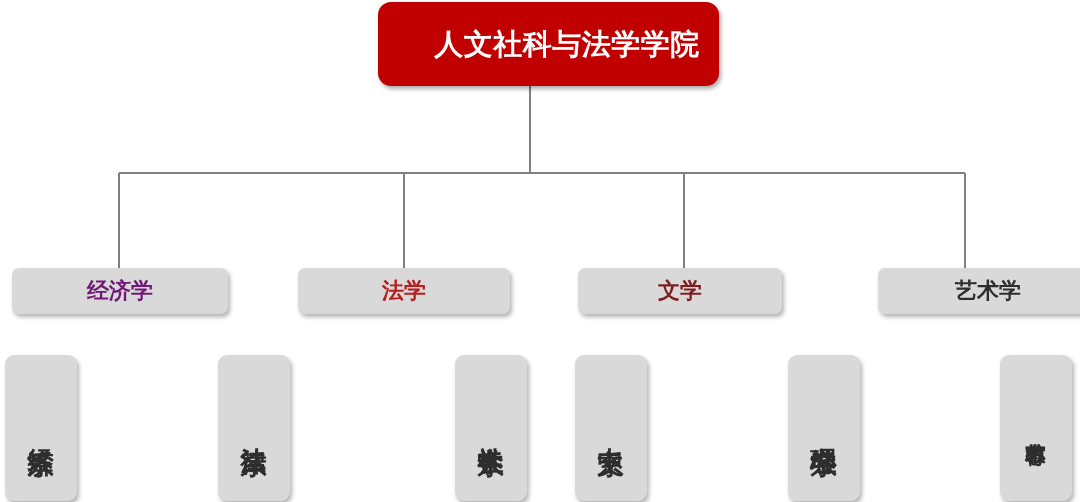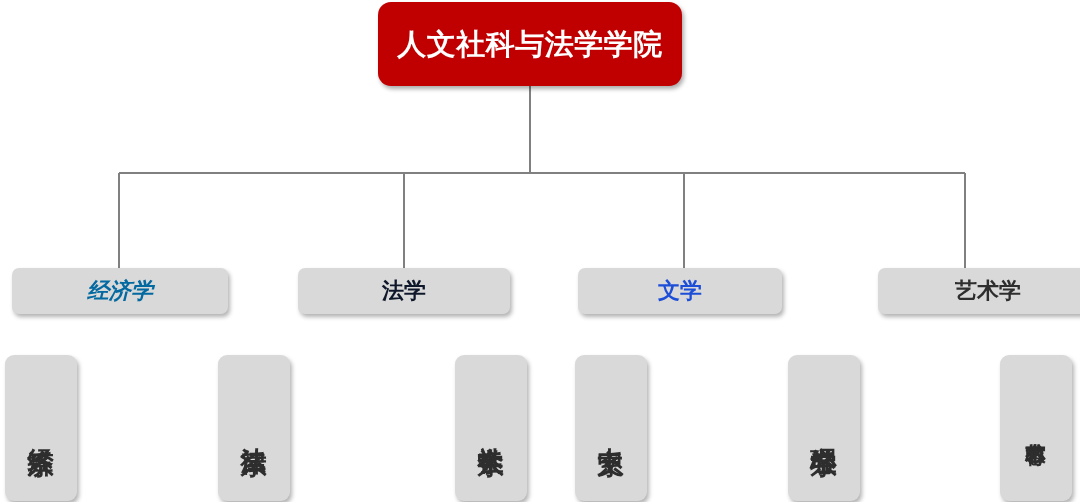--- a/index.html
+++ b/index.html
@@ -107,33 +107,33 @@
 
   <svg class="connector-layer" id="connector-layer" viewBox="0 0 1080 502">
       <line x1="530" y1="86" x2="530" y2="173" stroke="#808080" stroke-width="1.2" shape-rendering="crispEdges"></line>
       <line x1="119" y1="173" x2="965" y2="173" stroke="#808080" stroke-width="1.2" shape-rendering="crispEdges"></line>
       <line x1="119" y1="173" x2="119" y2="268" stroke="#808080" stroke-width="1.2" shape-rendering="crispEdges"></line>
       <line x1="404" y1="173" x2="404" y2="268" stroke="#808080" stroke-width="1.2" shape-rendering="crispEdges"></line>
       <line x1="684" y1="173" x2="684" y2="268" stroke="#808080" stroke-width="1.2" shape-rendering="crispEdges"></line>
       <line x1="965" y1="173" x2="965" y2="268" stroke="#808080" stroke-width="1.2" shape-rendering="crispEdges"></line>
     </svg>
 
-  <div class="root-node" id="root-node" style="left: 378px; top: 2px; width: 304px; height: 84px; background: rgb(192, 0, 0);">
+  <div class="root-node" id="root-node" style="left: 378px; top: 2px; width: 304px; height: 84px; background: rgb(192, 0, 0); padding-left: 37px;">
     <span class="root-label">人文社科与法学学院</span>
   </div>
 
   <div id="department-row">
       <div class="dept-node" style="left: 12px; width: 216px; background: rgb(217, 217, 217);">
-        <span class="dept-label" style="color: #0369a1; font-style: italic;">经济学</span>
+        <span class="dept-label" style="color: #701a75;">经济学</span>
       </div>
       <div class="dept-node" style="left: 298px; width: 212px; background: rgb(217, 217, 217);">
-        <span class="dept-label" style="color: #0f172a; font-family: Liberation Serif, serif;">法学</span>
+        <span class="dept-label" style="color: #b91c1c; font-family: Liberation Serif, serif;">法学</span>
       </div>
       <div class="dept-node" style="left: 578px; width: 204px; background: rgb(217, 217, 217);">
-        <span class="dept-label" style="color: #1d4ed8;">文学</span>
+        <span class="dept-label" style="color: #7f1d1d;">文学</span>
       </div>
       <div class="dept-node" style="left: 855px; width: 220px; background: rgb(217, 217, 217); margin-left: 23px;">
         <span class="dept-label" style="color: rgb(46, 46, 46);">艺术学</span>
       </div>
     </div>
 
   <div id="unit-row">
       <div class="unit-node" style="left: 5px; background: rgb(217, 217, 217);">
         <span class="unit-label" style="color: rgb(46, 46, 46);">经济系</span>
       </div>

